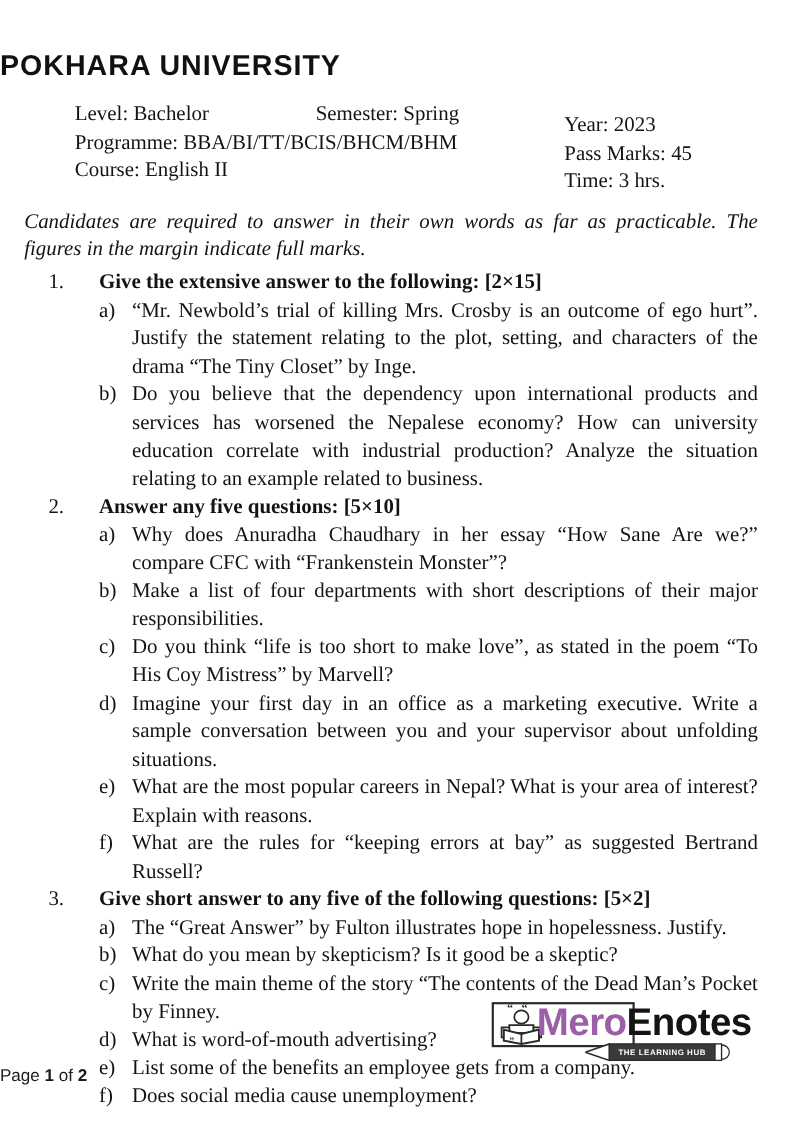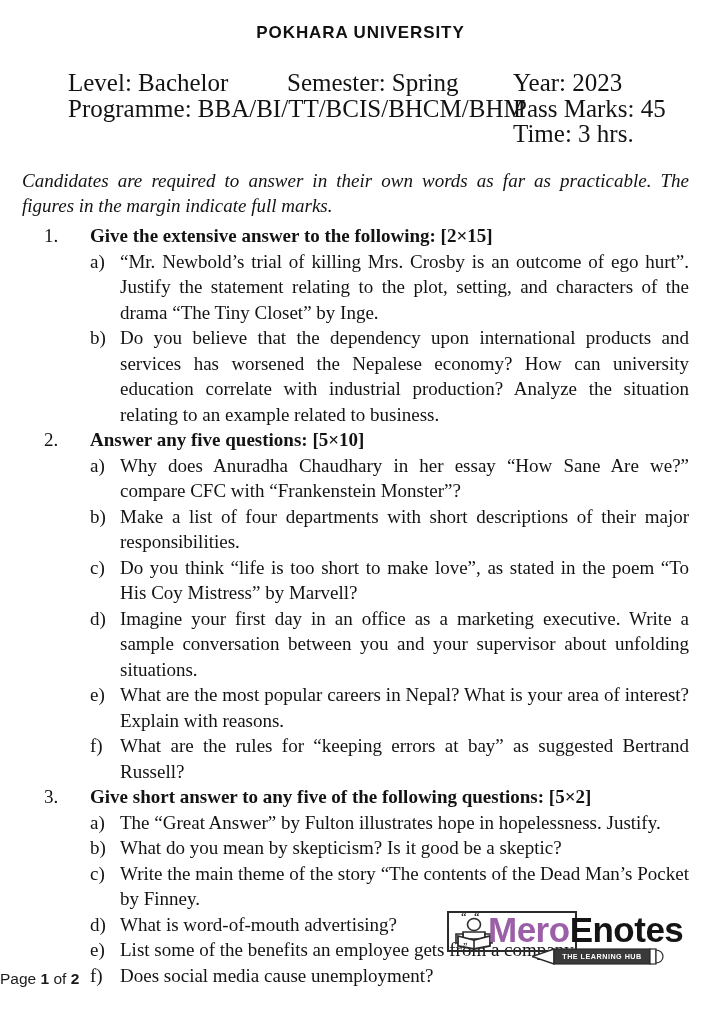--- a/index.html
+++ b/index.html
@@ -21,39 +21,38 @@
     position: relative;
     width: 721px;
     height: 1024px;
     padding: 0;
   }
 
   
   .doc-title {
     font-family: "Liberation Sans", "DejaVu Sans", sans-serif;
     font-weight: bold;
-    font-size: 17px;
+    font-size: 26px;
     letter-spacing: 0.9px;
-    text-align: center;
-    padding-top: 24px;
+    padding-top: 46px;
     line-height: 1.0;
     color: #111111;
   }
 
   
   .meta {
     position: relative;
-    margin-top: 29px;
+    margin-top: 19px;
     height: 95px;
-    font-size: 25px;
+    font-size: 19px;
     line-height: 25.5px;
   }
   .meta-col-left  { position: absolute; left: 68px;  top: 0; }
   .meta-col-mid   { position: absolute; left: 287px; top: 0; }
-  .meta-col-right { position: absolute; left: 513px; top: 0; }
+  .meta-col-right { position: absolute; left: 513px; top: 10px; }
   .meta-line { white-space: nowrap; }
 
   
   .instruction {
     font-style: italic;
     font-size: 19px;
     line-height: 25px;
     text-align: justify;
     margin: 3px 32px 0 22px;
   }
@@ -184,20 +183,21 @@
 <body>
 
 <div class="page">
 
   <h1 class="doc-title">POKHARA UNIVERSITY</h1>
 
   <div class="meta">
     <div class="meta-col-left">
       <div class="meta-line">Level: Bachelor</div>
       <div class="meta-line">Programme: BBA/BI/TT/BCIS/BHCM/BHM</div>
+      <div class="meta-line">Course: English II</div>
     </div>
     <div class="meta-col-mid">
       <div class="meta-line">Semester: Spring</div>
     </div>
     <div class="meta-col-right">
       <div class="meta-line">Year: 2023</div>
       <div class="meta-line">Pass Marks: 45</div>
       <div class="meta-line">Time: 3 hrs.</div>
     </div>
   </div>

